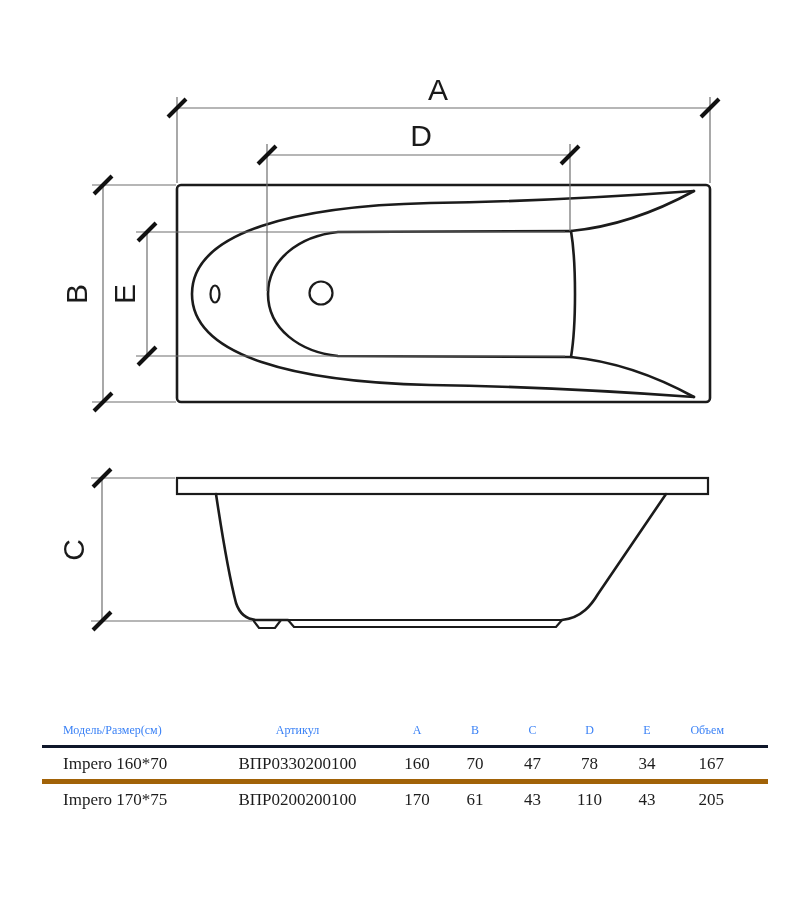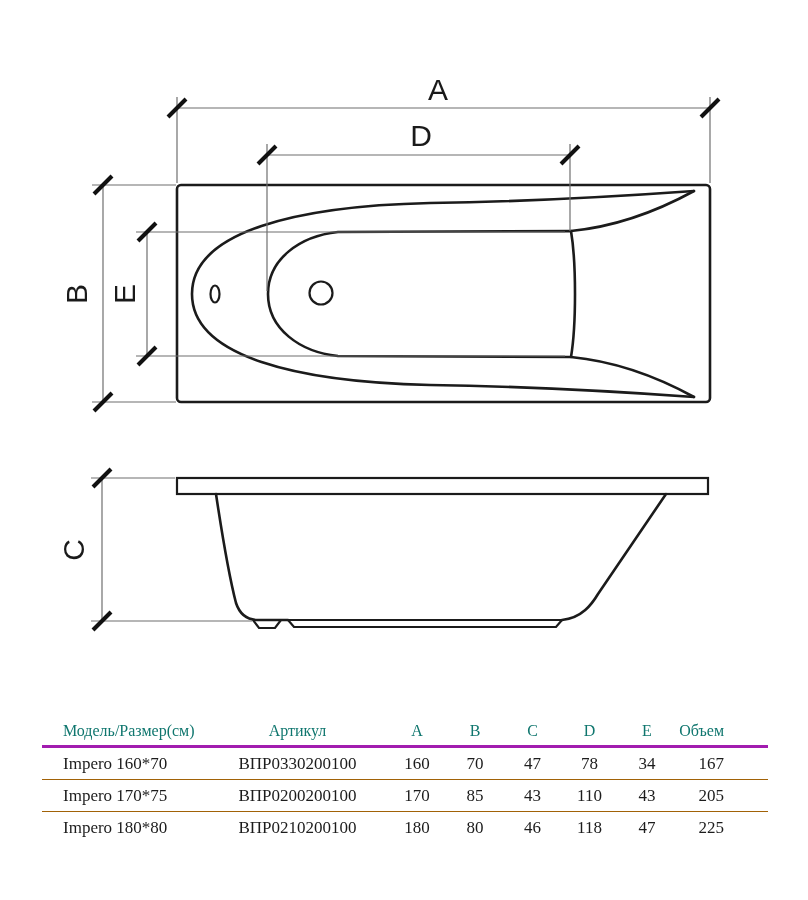--- a/index.html
+++ b/index.html
@@ -10,24 +10,24 @@
   
   .outline{fill:none;stroke:#1b1b1b;stroke-width:2.6;stroke-linecap:round;stroke-linejoin:round;}
   .outline-thin{fill:none;stroke:#1b1b1b;stroke-width:2.2;}
   .dim{stroke:#6f6f6f;stroke-width:1.2;fill:none;}
   .tick{stroke:#111111;stroke-width:4;fill:none;}
   .dim-label{font-family:"Liberation Sans",sans-serif;font-size:30px;fill:#1a1a1a;}
 
   
   .spec-table{position:absolute;left:42px;top:716px;width:726px;border-collapse:collapse;
               table-layout:fixed;font-family:"Liberation Serif",serif;color:#1c1c1c;}
-  .spec-table th{font-weight:normal;color:#0f766e;font-size:16px;height:29px;
-                 border-bottom:3px solid #a21caf;text-align:center;vertical-align:middle;padding:0;}
+  .spec-table th{font-weight:normal;color:#3b82f6;font-size:12px;height:29px;
+                 border-bottom:3px solid #0f172a;text-align:center;vertical-align:middle;padding:0;}
   .spec-table td{font-size:17px;height:31px;text-align:center;vertical-align:middle;padding:0;}
-  .spec-table tbody tr + tr td{border-top:1px solid #a16207;}
+  .spec-table tbody tr + tr td{border-top:5px solid #a16207;}
   .spec-table .col-model{text-align:left;padding-left:21px;}
   .spec-table .col-vol{padding-right:44px;text-align:right;}
 </style>
 </head>
 <body>
 
 <div class="canvas">
 
   <svg class="drawing-svg" width="808" height="700" viewBox="0 0 808 700">
 
@@ -132,31 +132,21 @@
         <td>70</td>
         <td>47</td>
         <td>78</td>
         <td>34</td>
         <td class="col-vol">167</td>
       </tr>
       <tr>
         <td class="col-model">Impero 170*75</td>
         <td>ВПР0200200100</td>
         <td>170</td>
-        <td>85</td>
+        <td>61</td>
         <td>43</td>
         <td>110</td>
         <td>43</td>
         <td class="col-vol">205</td>
-      </tr>
-      <tr>
-        <td class="col-model">Impero 180*80</td>
-        <td>ВПР0210200100</td>
-        <td>180</td>
-        <td>80</td>
-        <td>46</td>
-        <td>118</td>
-        <td>47</td>
-        <td class="col-vol">225</td>
       </tr>
     </tbody>
   </table>
 </div>
 
 </body></html>

